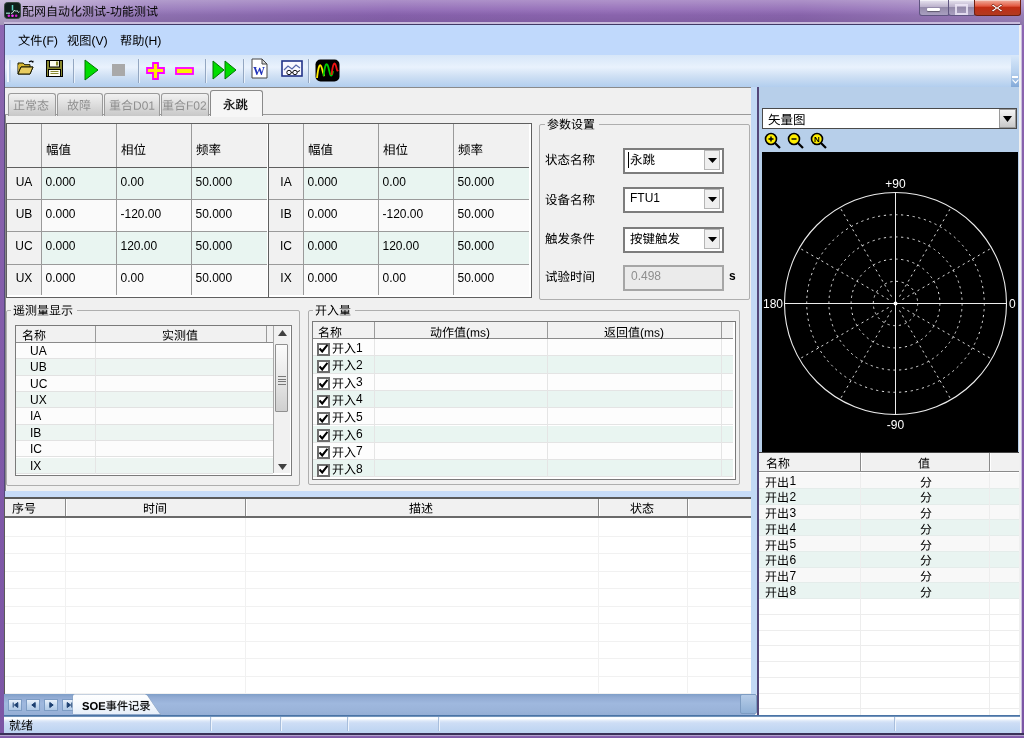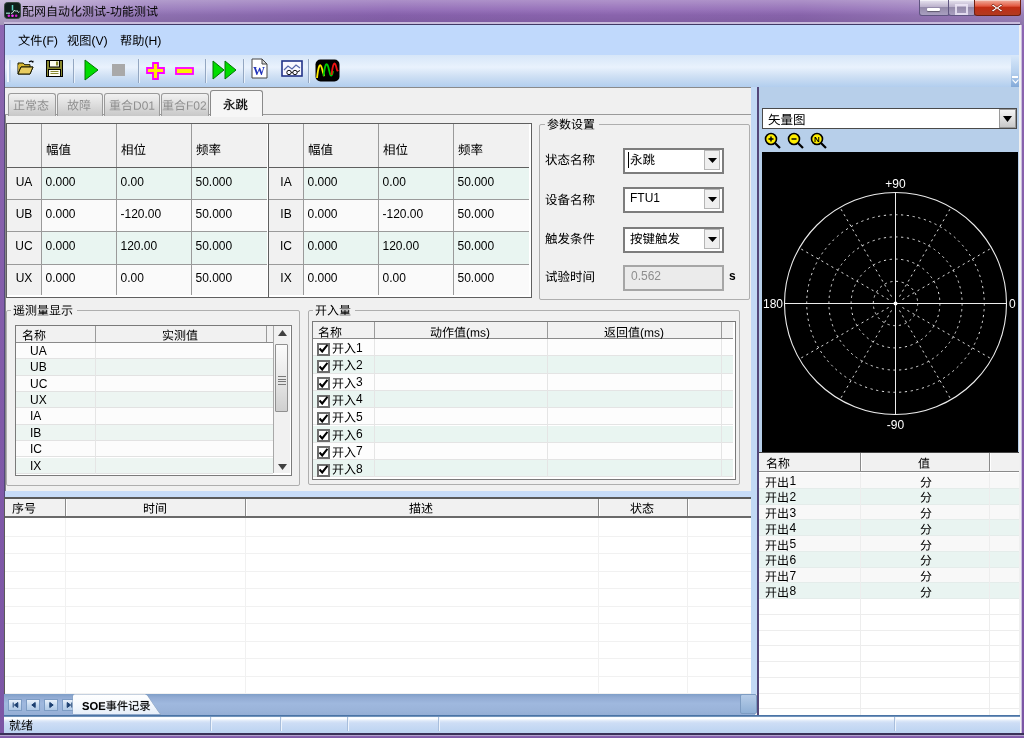--- a/index.html
+++ b/index.html
@@ -426,21 +426,21 @@
   </div>
 <div style="position:absolute;left:545.0px;top:268.0px;">
     <svg class="t" width="50" height="18" viewBox="0 0 50 18" fill="#000">
       <use href="#u8bd5" transform="translate(0.0,13.2) scale(0.01250,-0.01250)"></use>
       <use href="#u9a8c" transform="translate(12.5,13.2) scale(0.01250,-0.01250)"></use>
       <use href="#u65f6" transform="translate(25.0,13.2) scale(0.01250,-0.01250)"></use>
       <use href="#u95f4" transform="translate(37.5,13.2) scale(0.01250,-0.01250)"></use>
     </svg>
   </div>
 <div style="position:absolute;left:624.0px;top:265.5px;width:97.0px;height:22.0px;background:#ebebeb;border:2px solid #a6a6a6;margin:-1px;"></div>
-<div style="position:absolute;left:631.0px;top:268.5px;font-size:12px;color:#8e8e8e;font-weight:400;white-space:pre;">0.562</div>
+<div style="position:absolute;left:631.0px;top:268.5px;font-size:12px;color:#8e8e8e;font-weight:400;white-space:pre;">0.498</div>
 <div style="position:absolute;left:729.0px;top:269.0px;font-size:12px;color:#000;font-weight:700;white-space:pre;">s</div>
 <div style="position:absolute;left:6.0px;top:310.0px;width:292.0px;height:174.0px;border:1px solid #aeaeae;border-radius:2px;"></div>
 <div style="position:absolute;left:11.0px;top:309.0px;width:66.0px;height:3.0px;background:#f0f0f0;"></div>
 <div style="position:absolute;left:13.0px;top:302.0px;">
     <svg class="t" width="60" height="17" viewBox="0 0 60 17" fill="#000">
       <use href="#u9065" transform="translate(0.0,12.7) scale(0.01200,-0.01200)"></use>
       <use href="#u6d4b" transform="translate(12.0,12.7) scale(0.01200,-0.01200)"></use>
       <use href="#u91cf" transform="translate(24.0,12.7) scale(0.01200,-0.01200)"></use>
       <use href="#u663e" transform="translate(36.0,12.7) scale(0.01200,-0.01200)"></use>
       <use href="#u793a" transform="translate(48.0,12.7) scale(0.01200,-0.01200)"></use>

